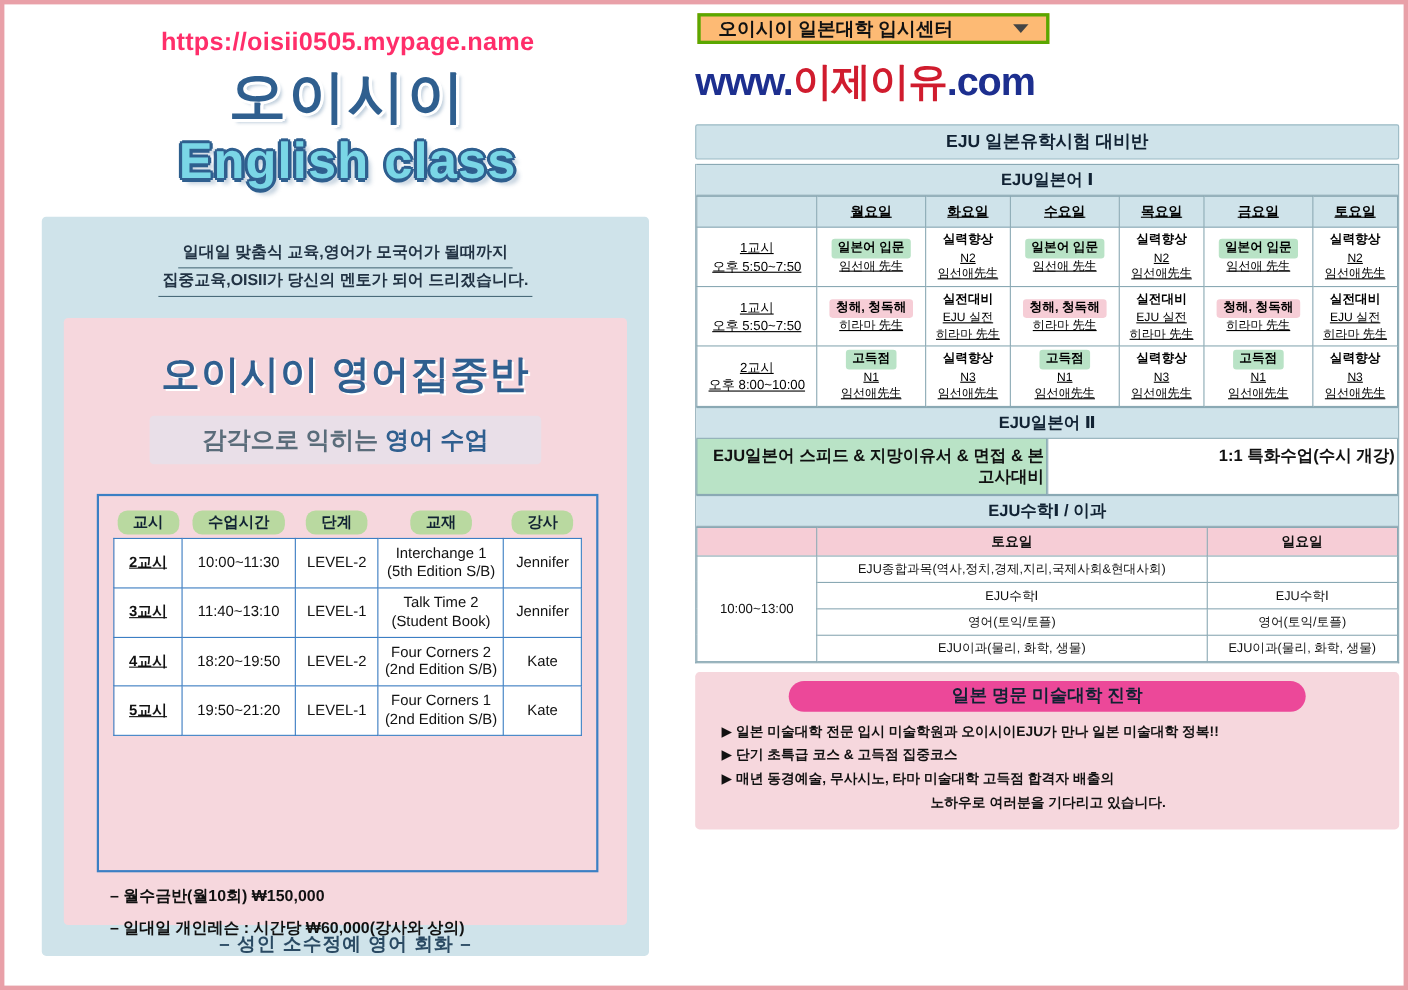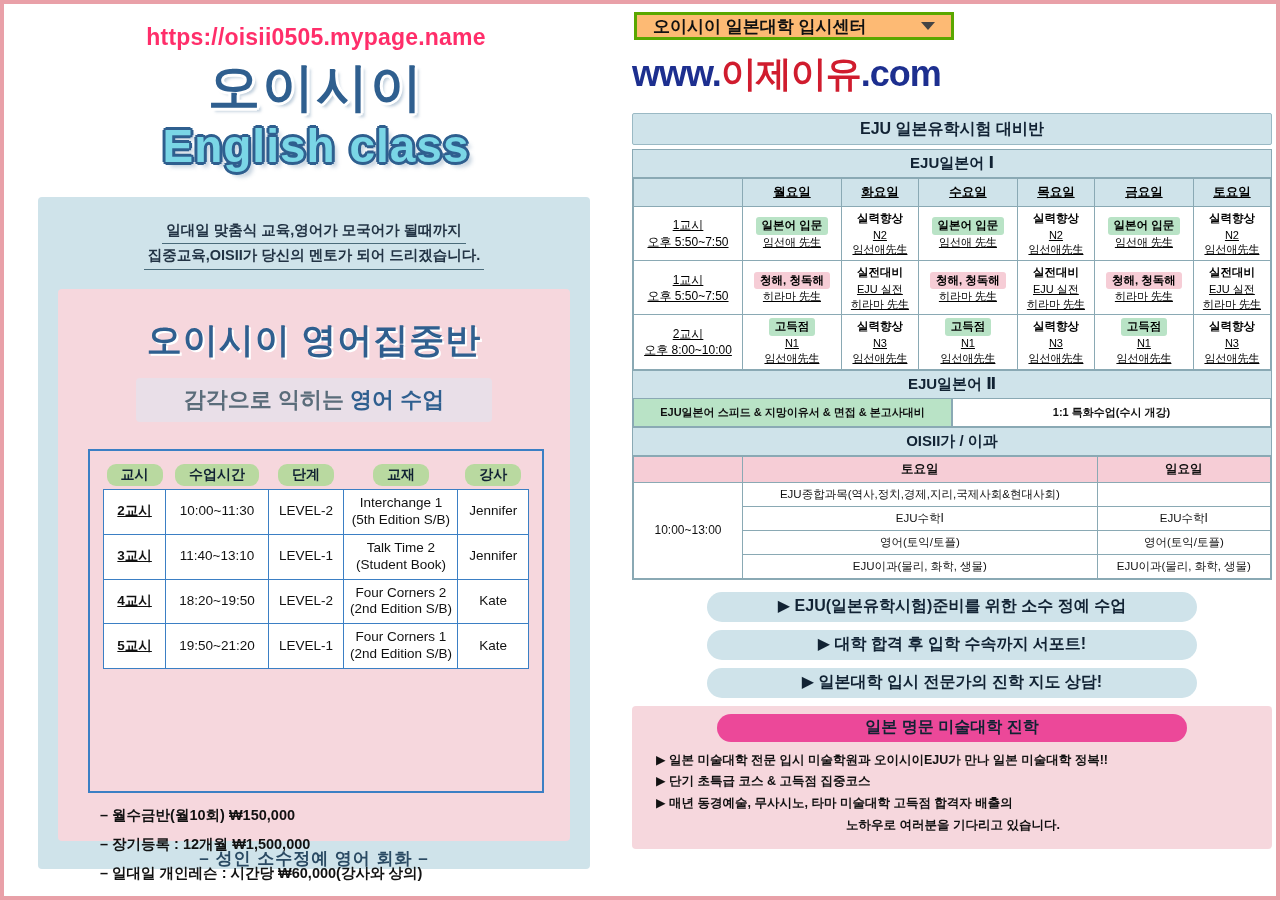--- a/index.html
+++ b/index.html
@@ -181,21 +181,21 @@
   .tag{
     display:inline-block;padding:1px 6px;border-radius:3px;font-weight:bold;font-size:11.5px;
   }
   .tag-green{background:#b9e3c6;}
   .tag-pink{background:#f6cdd6;}
   .tag-plain{background:transparent;}
 
   .two-col{display:flex;}
   .two-col .cellbox{
     flex:1;border:1px solid #8aa9b4;border-top:none;
-    text-align:center;font-size:11px;font-weight:bold;padding:6px 2px;color:#111;
+    text-align:right;font-size:15px;font-weight:bold;padding:6px 2px;color:#111;
   }
   .cellbox.green{background:#b9e3c6;}
   .cellbox.white{background:#fff;}
 
   table.munka{border-collapse:collapse;width:100%;font-size:11.5px;}
   table.munka td,table.munka th{
     border:1px solid #8aa9b4;text-align:center;padding:4px 2px;color:#111;
   }
   table.munka th{background:#f6cdd6;font-weight:bold;font-size:12.5px;}
   .mk-time{width:104px;font-size:12px;}
@@ -280,21 +280,20 @@
                 <td class="c-level">LEVEL-1</td>
                 <td class="c-book"><span>Four Corners 1</span><br><span>(2nd Edition S/B)</span></td>
                 <td class="c-teacher">Kate</td>
               </tr>
             </tbody>
           </table>
         </div>
 
         <div class="notes">
           <div>– 월수금반(월10회) ₩150,000</div>
-          <div>– 장기등록 : 12개월 ₩1,500,000</div>
           <div>– 일대일 개인레슨 : 시간당 ₩60,000(강사와 상의)</div>
         </div>
       </div>
 
       <div class="footer-left">– 성인 소수정예 영어 회화 –</div>
     </div>
   </div>
 
   <div class="right">
     <div class="search-box">
@@ -365,21 +364,21 @@
           </tr>
         </tbody>
       </table>
 
       <div class="band">EJU일본어 Ⅱ</div>
       <div class="two-col">
         <div class="cellbox green">EJU일본어 스피드 &amp; 지망이유서 &amp; 면접 &amp; 본고사대비</div>
         <div class="cellbox white">1:1 특화수업(수시 개강)</div>
       </div>
 
-      <div class="band">OISII가 / 이과</div>
+      <div class="band">EJU수학Ⅰ / 이과</div>
       <table class="munka">
         <thead>
           <tr>
             <th class="mk-time"></th>
             <th>토요일</th>
             <th>일요일</th>
           </tr>
         </thead>
         <tbody>
           <tr>
@@ -396,25 +395,20 @@
             <td>영어(토익/토플)</td>
           </tr>
           <tr>
             <td>EJU이과(물리, 화학, 생물)</td>
             <td>EJU이과(물리, 화학, 생물)</td>
           </tr>
         </tbody>
       </table>
     </div>
 
-    <div class="bullets">
-      <div class="bullet-pill">▶ EJU(일본유학시험)준비를 위한 소수 정예 수업</div>
-      <div class="bullet-pill">▶ 대학 합격 후 입학 수속까지 서포트!</div>
-      <div class="bullet-pill">▶ 일본대학 입시 전문가의 진학 지도 상담!</div>
-    </div>
 
     <div class="art-box">
       <div class="art-title-pill">일본 명문 미술대학 진학</div>
       <div class="art-line">▶ 일본 미술대학 전문 입시 미술학원과 오이시이EJU가 만나 일본 미술대학 정복!!</div>
       <div class="art-line">▶ 단기 초특급 코스 &amp; 고득점 집중코스</div>
       <div class="art-line">▶ 매년 동경예술, 무사시노, 타마 미술대학 고득점 합격자 배출의</div>
       <div class="art-line"><span class="ind">노하우로 여러분을 기다리고 있습니다.</span></div>
     </div>
   </div>
 

